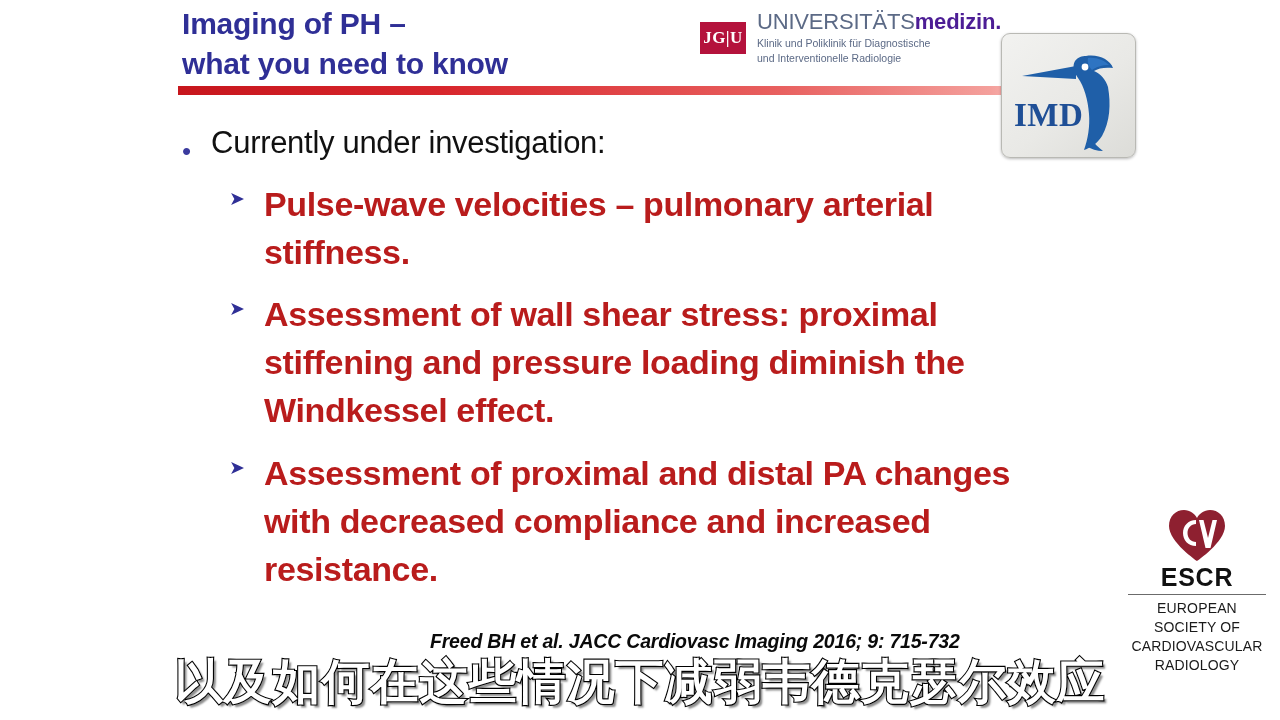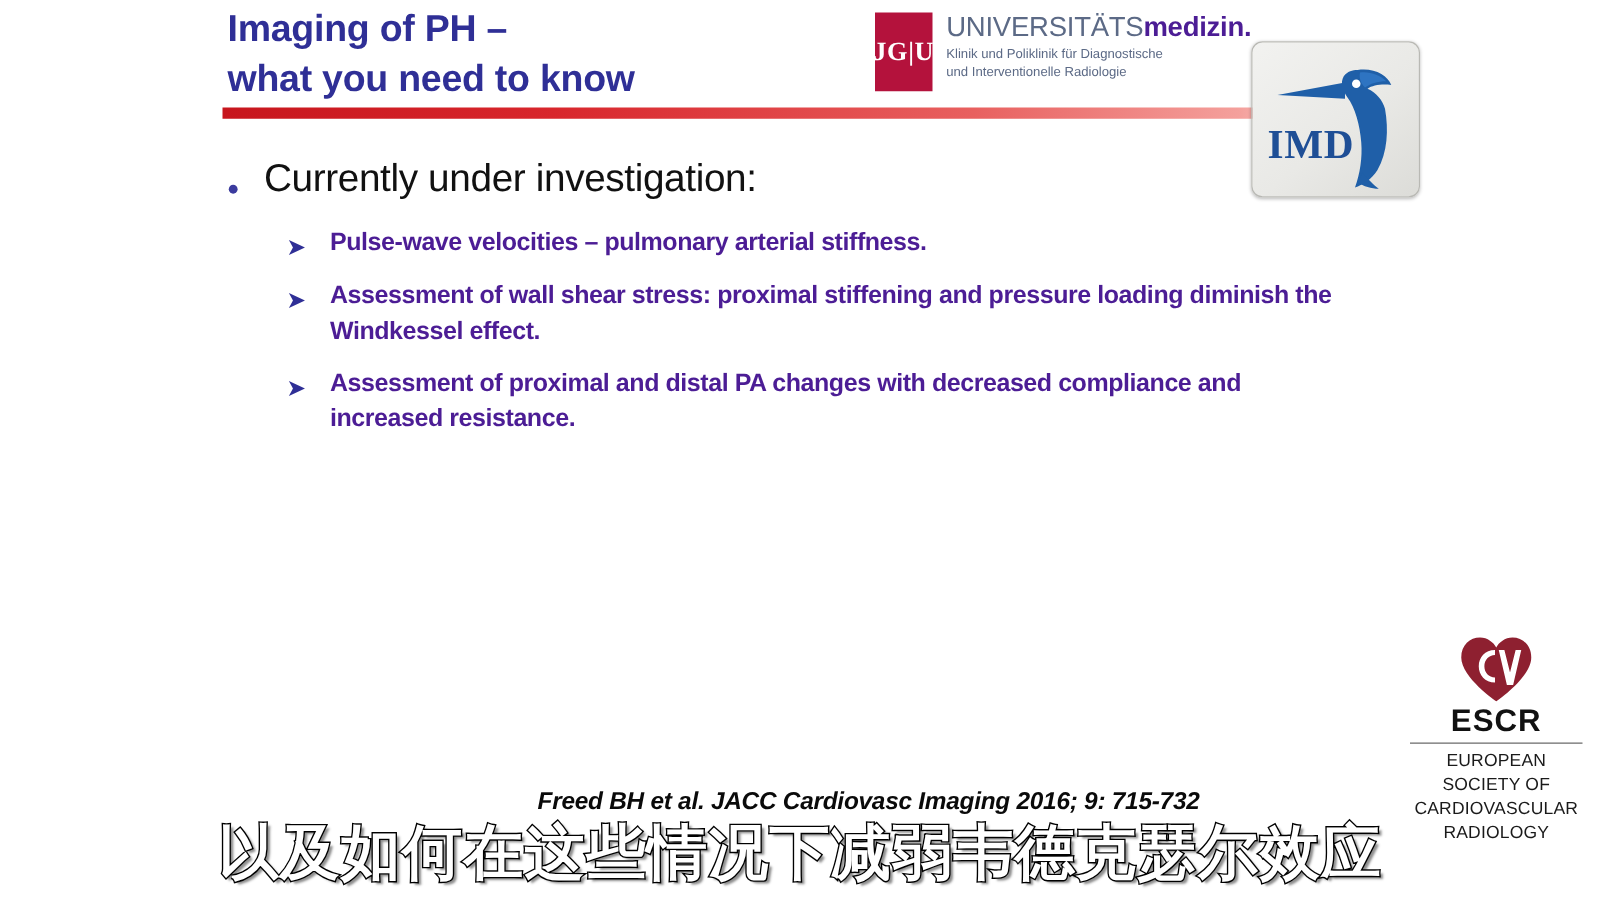--- a/index.html
+++ b/index.html
@@ -50,31 +50,31 @@
     position: absolute;
     left: 700px;
     top: 10px;
     width: 360px;
     height: 76px;
     display: flex;
     align-items: flex-start;
   }
   .jgu-mark {
     width: 46px;
-    height: 63px;
+    height: 32px;
     background: #b4123c;
     color: #ffffff;
-    font-size: 21px;
+    font-size: 17px;
     font-weight: bold;
     display: flex;
     align-items: center;
     justify-content: center;
     letter-spacing: 0.5px;
     flex: none;
-    margin-top: 0;
+    margin-top: 12px;
     font-family: "Liberation Serif", serif;
   }
   .uni-text {
     margin-left: 11px;
     flex: 1;
   }
   .uni-main {
     font-size: 22px;
     line-height: 1.05;
     color: #5c6a86;
@@ -162,23 +162,23 @@
   .sub-arrow {
     flex: none;
     width: 22px;
     margin-right: 13px;
     margin-top: 9px;
     color: #2f2f96;
     font-size: 19px;
     line-height: 1;
   }
   .sub-text {
-    font-size: 20px;
-    font-weight: bold;
-    color: #4c1d95;
+    font-size: 34px;
+    font-weight: bold;
+    color: #b91c1c;
     line-height: 1.415;
     letter-spacing: -0.35px;
     max-width: 810px;
   }
 
   
   .citation {
     position: absolute;
     left: 430px;
     top: 630px;

